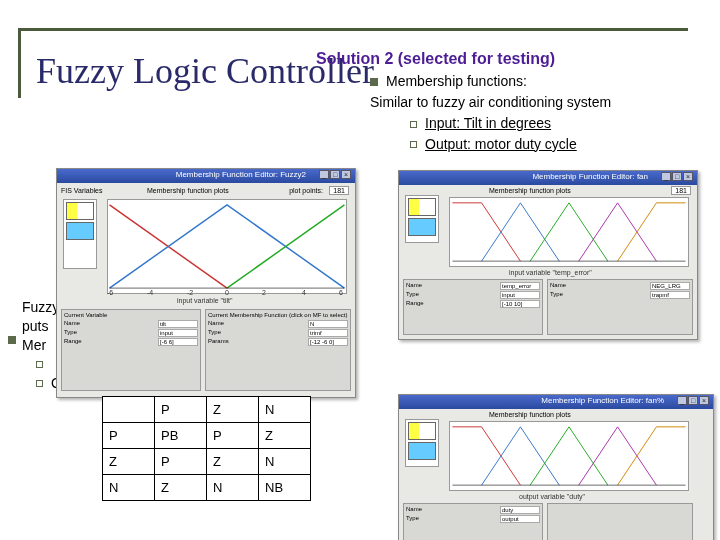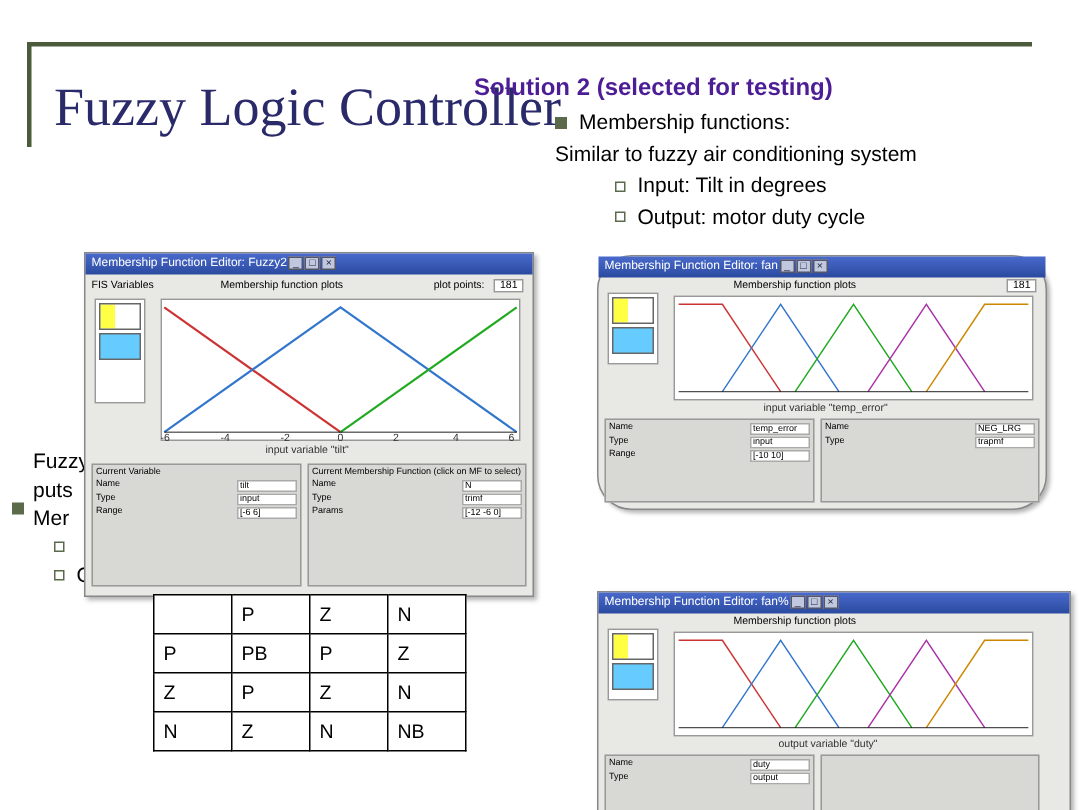--- a/index.html
+++ b/index.html
@@ -62,21 +62,21 @@
     margin-right: 8px;
   }
   .bullet-open {
     display: inline-block;
     width: 7px; height: 7px;
     border: 1px solid #5a6a4a;
     vertical-align: middle;
     margin-right: 8px;
   }
   .sol2-line { margin-bottom: 2px; }
-  .sol2-sub { margin-left: 40px; }
+  .sol2-sub { margin-left: 40px; text-decoration: underline; }
 
   
   .left-block {
     position: absolute;
     top: 298px;
     left: 22px;
     font-size: 14px;
     color: #000;
     line-height: 1.35;
   }
@@ -94,21 +94,22 @@
     box-shadow: 2px 2px 3px rgba(0,0,0,0.3);
     font-size: 8px;
   }
   .appwin .titlebar {
     height: 14px;
     background: linear-gradient(#4a6acc, #2a4aa0);
     color: #fff;
     padding: 1px 4px;
     font-size: 8px;
     display: flex;
-    justify-content: flex-start;
+    justify-content: flex-end;
+    gap: 12px;
   }
   .appwin .winbtns span {
     display: inline-block;
     width: 10px; height: 9px;
     background: #c0c8e0;
     border: 1px solid #556;
     margin-left: 1px;
     text-align: center;
     line-height: 8px;
     color: #223;
@@ -270,21 +271,21 @@
         <span>Type</span>
         <input value="trimf" style="">
       </div>
     <div class="field">
         <span>Params</span>
         <input value="[-12 -6 0]" style="">
       </div>
   </div>
 </div>
 
-<div class="appwin" style="top:170px;left:398px;width:300px;height:170px;border-radius:23px;">
+<div class="appwin" style="top:170px;left:398px;width:300px;height:170px;">
   <div class="titlebar">
     <span>Membership Function Editor: fan</span>
     <span class="winbtns"><span>_</span><span>□</span><span>×</span></span>
   </div>
   <div class="iconbox" style="top:24px;left:6px;height:48px;">
     <div class="ic"></div>
     <div class="ic ic2"></div>
   </div>
   <div style="position:absolute;top:16px;left:90px;font-size:7px;">Membership function plots</div>
   <div style="position:absolute;top:15px;right:6px;font-size:7px;border:1px solid #999;background:#fff;padding:0 3px;">181</div>

